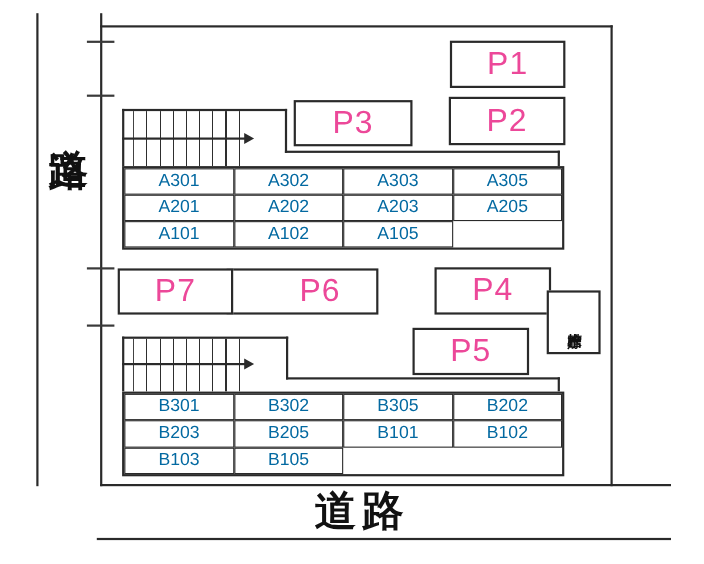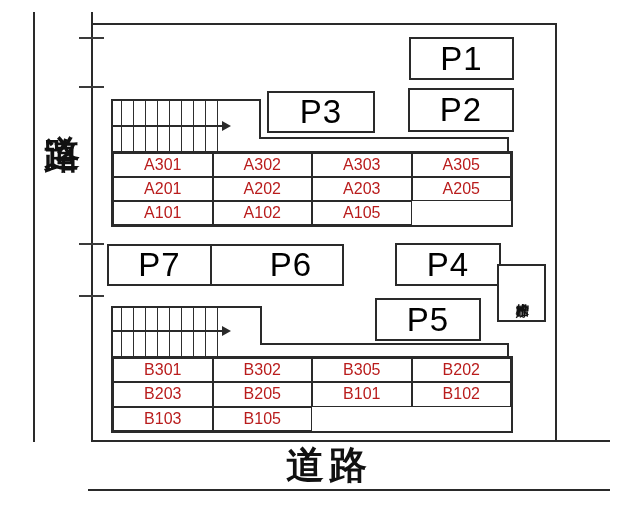--- a/index.html
+++ b/index.html
@@ -5,29 +5,29 @@
   html,body{margin:0;padding:0;background:#fff;}
   .plan{
     position:relative;width:640px;height:513px;background:#fff;overflow:hidden;
     font-family:"Liberation Sans","DejaVu Sans",sans-serif;color:#1a1a1a;
   }
   .ln{position:absolute;background:#2a2a2a;}
   .tick{position:absolute;background:#3a3a3a;height:2px;width:25px;}
   .pbox{
     position:absolute;border:2px solid #2a2a2a;background:#fff;
     display:flex;align-items:center;justify-content:center;
-    font-size:33px;letter-spacing:1px;color:#000000;
+    font-size:29px;letter-spacing:1px;color:#ec4899;
   }
   .utable{
     position:absolute;border:2px solid #2a2a2a;background:#fff;
     display:grid;grid-template-columns:repeat(4,1fr);grid-template-rows:repeat(3,1fr);
   }
   .cell{
     border:1px solid #2a2a2a;display:flex;align-items:center;justify-content:center;
-    font-size:16px;color:#b91c1c;
+    font-size:16px;color:#0369a1;
   }
   .hatch{
     position:absolute;
     background:repeating-linear-gradient(90deg,#2e2e2e 0 1px,transparent 1px 12px);
   }
   .arrowhead{
     position:absolute;width:0;height:0;
     border-top:5px solid transparent;border-bottom:5px solid transparent;
     border-left:9px solid #2a2a2a;
   }

